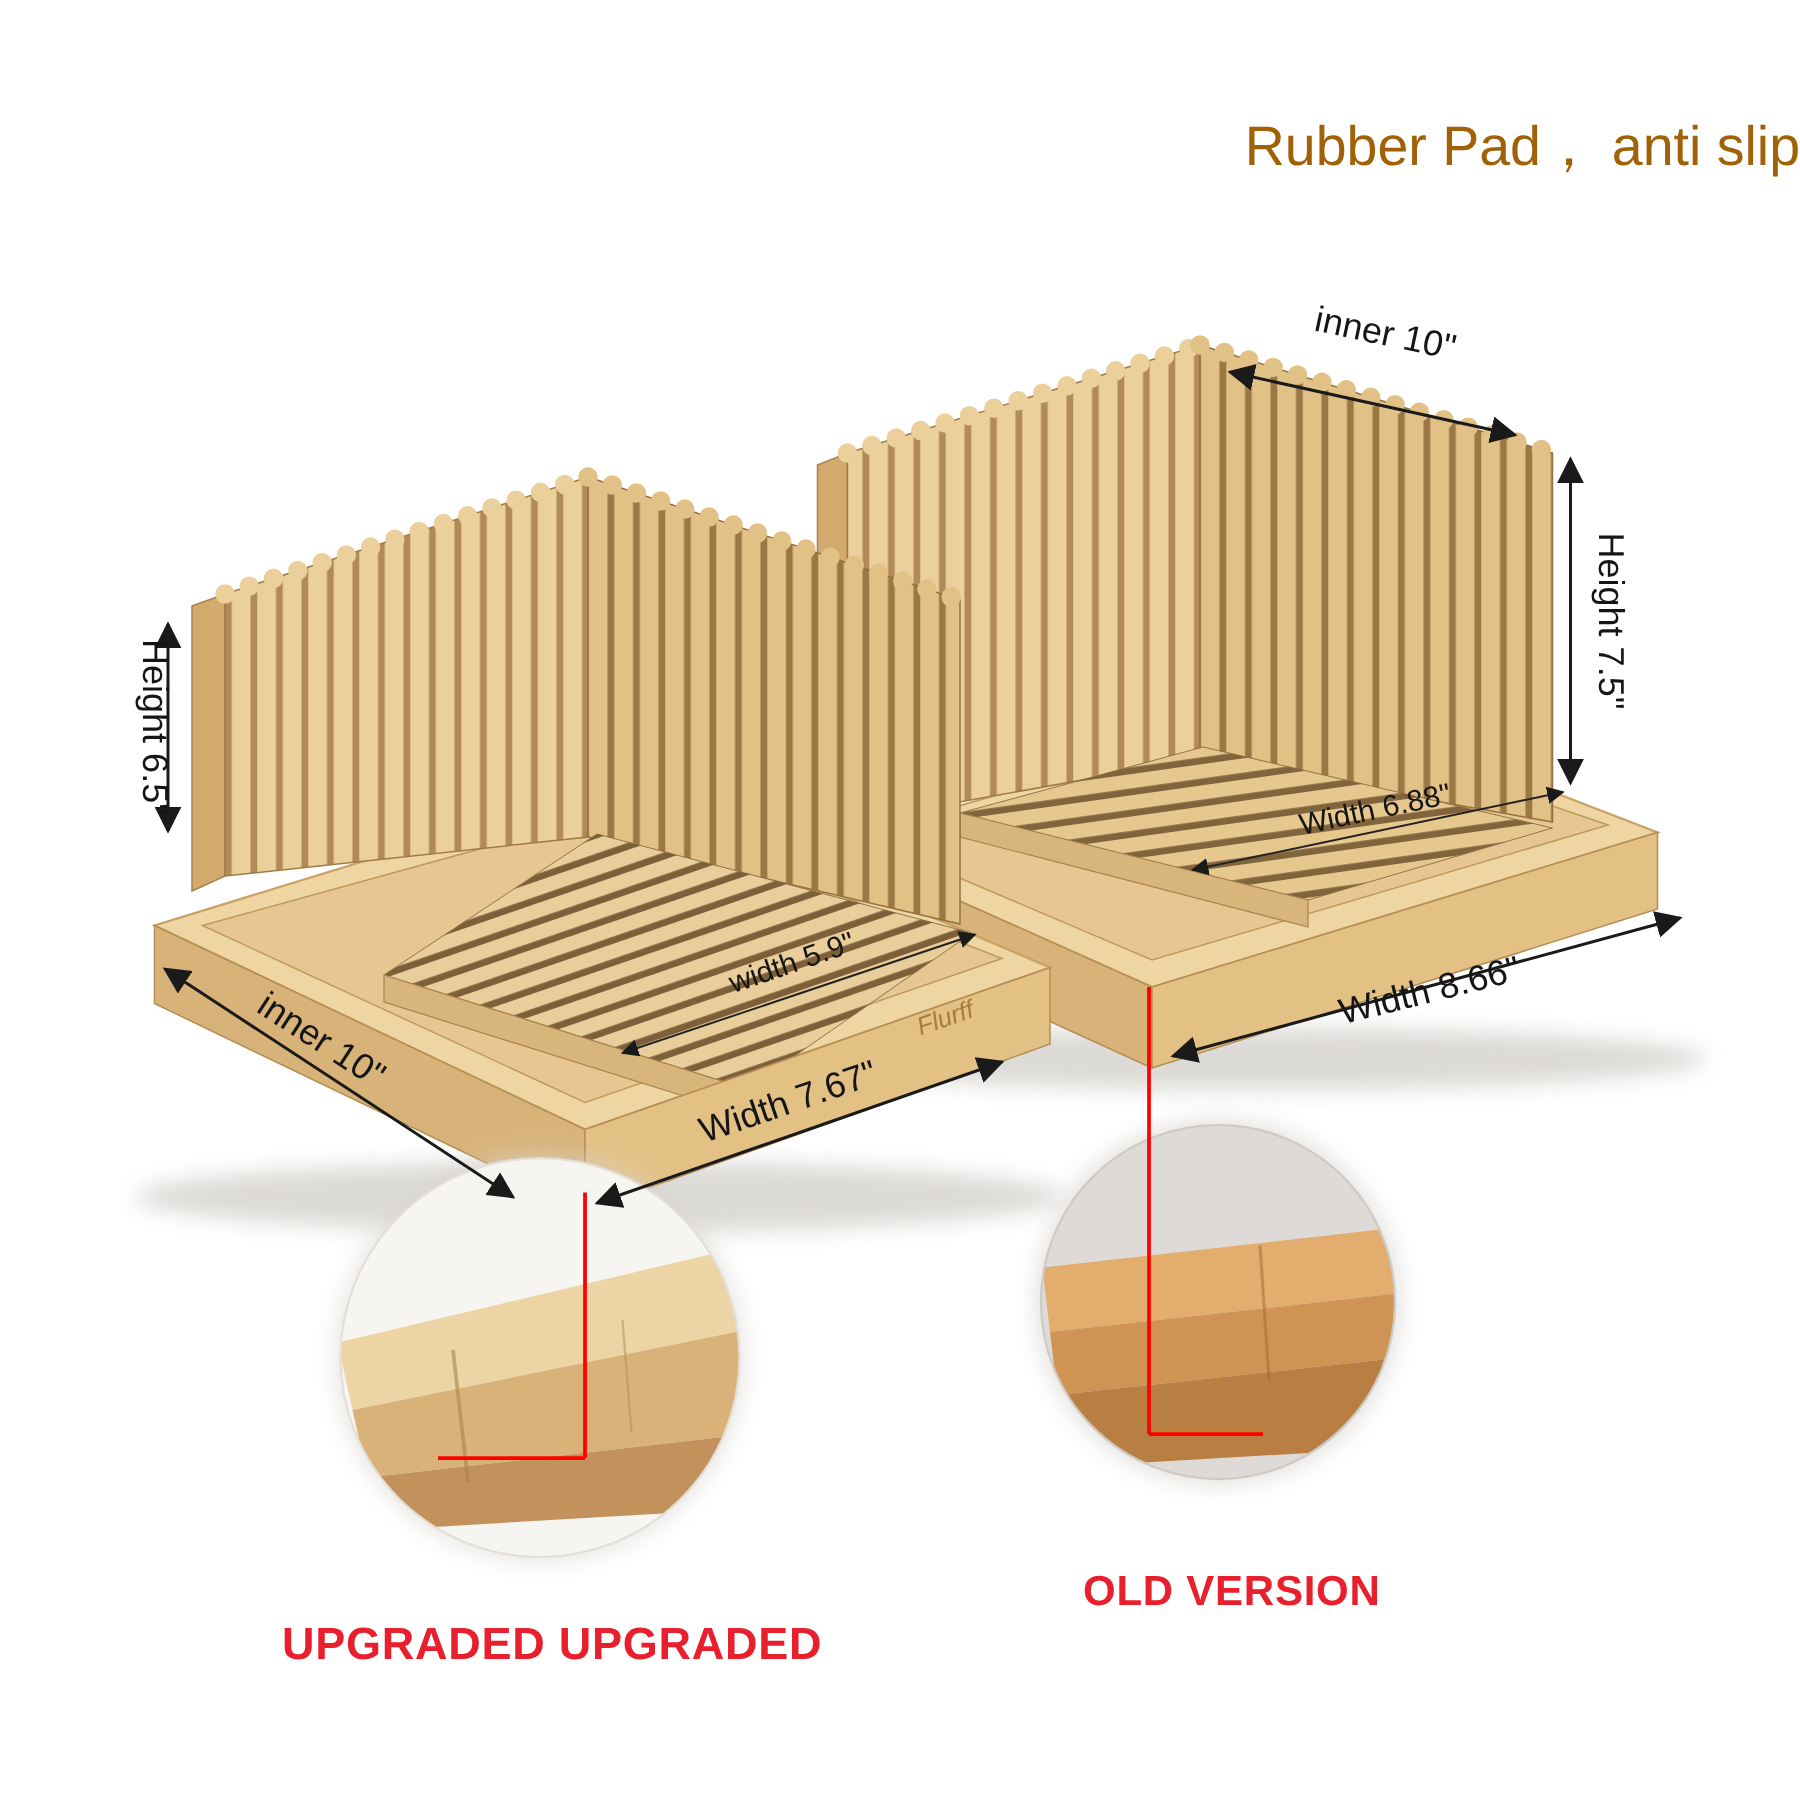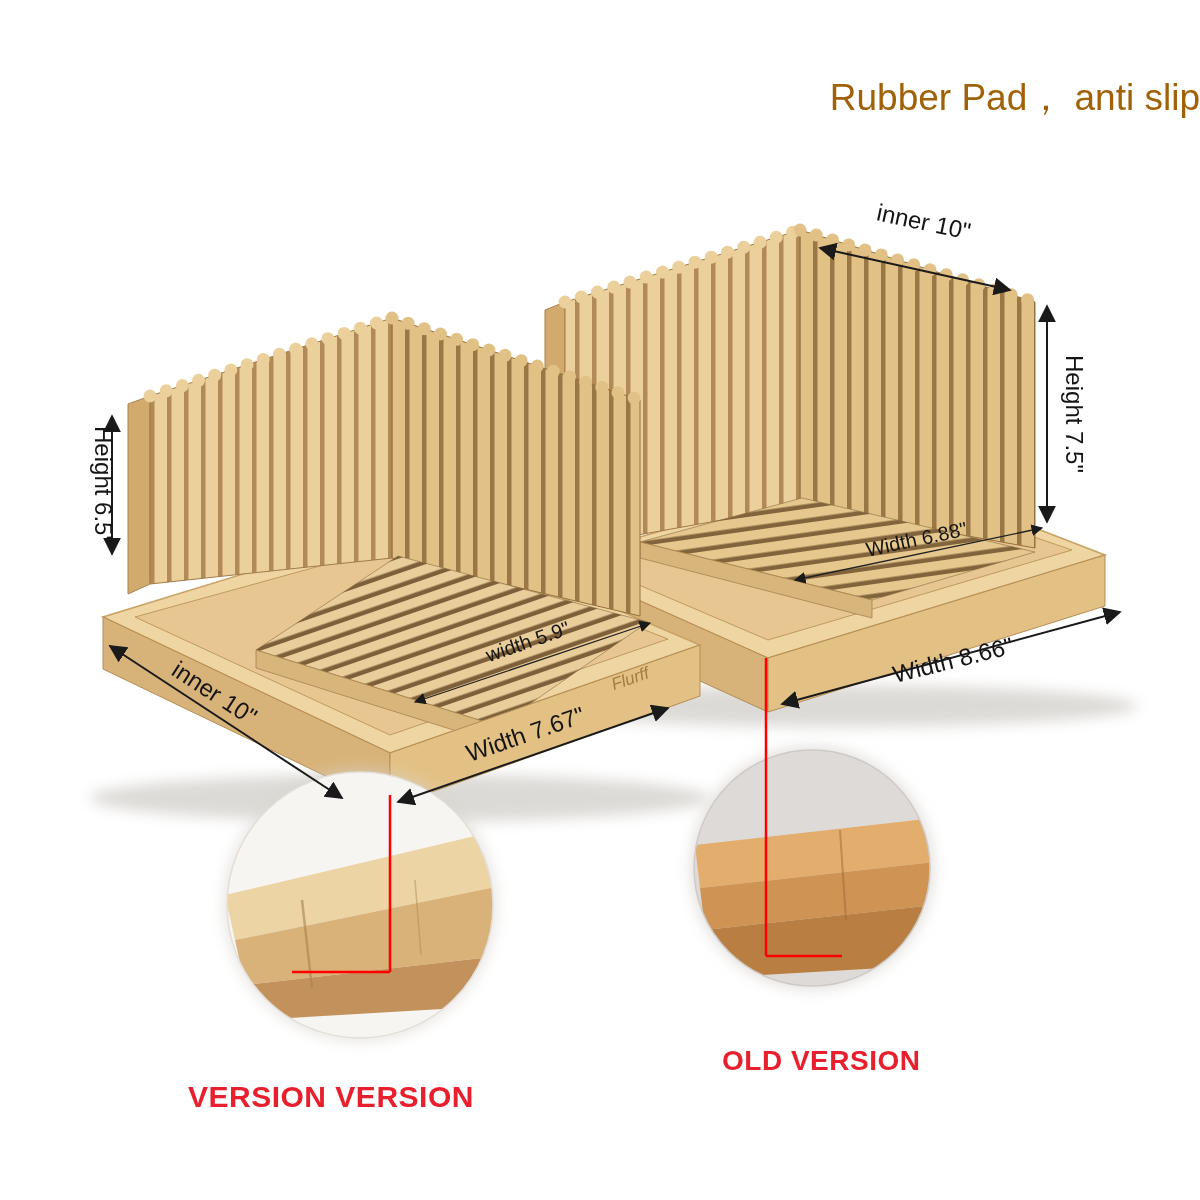--- a/index.html
+++ b/index.html
@@ -156,16 +156,16 @@
       <text class="dim" x="1066" y="414" text-anchor="middle" transform="rotate(90 1066 414)">Height 7.5"</text>
 
       <line x1="795" y1="580" x2="1042" y2="528" stroke="#222222" stroke-width="1.3" marker-start="url(#mA)" marker-end="url(#mA)"></line>
       <text class="dim-small" x="918" y="546" text-anchor="middle" transform="rotate(-12 918 546)">Width 6.88"</text>
 
       <line x1="782" y1="704" x2="1120" y2="612" stroke="#1a1a1a" stroke-width="2" marker-start="url(#mA)" marker-end="url(#mA)"></line>
       <text class="dim" x="955" y="668" text-anchor="middle" transform="rotate(-14 955 668)">Width 8.66"</text>
     </g>
   </svg>
 
-  <div class="version upgraded">VERSION VERSION</div>
+  <div class="version upgraded">UPGRADED UPGRADED</div>
   <div class="version old">OLD VERSION</div>
 
 </div>
 
 </body></html>

